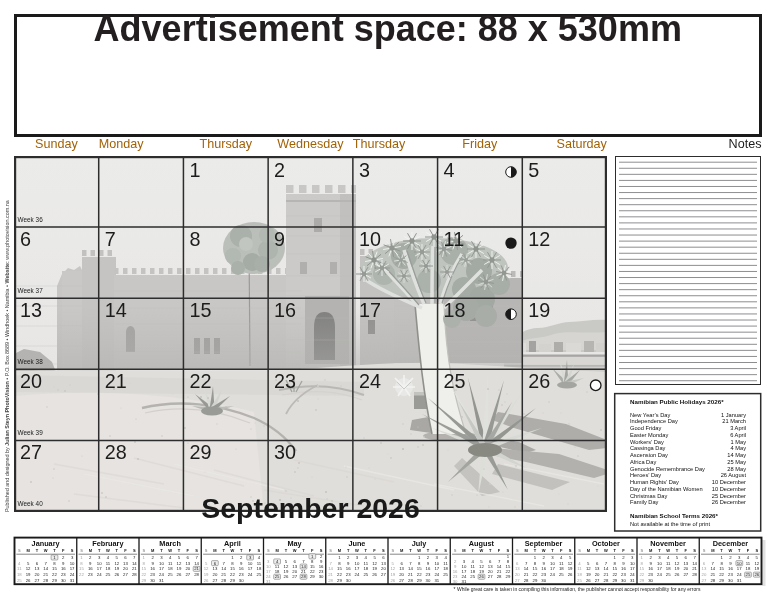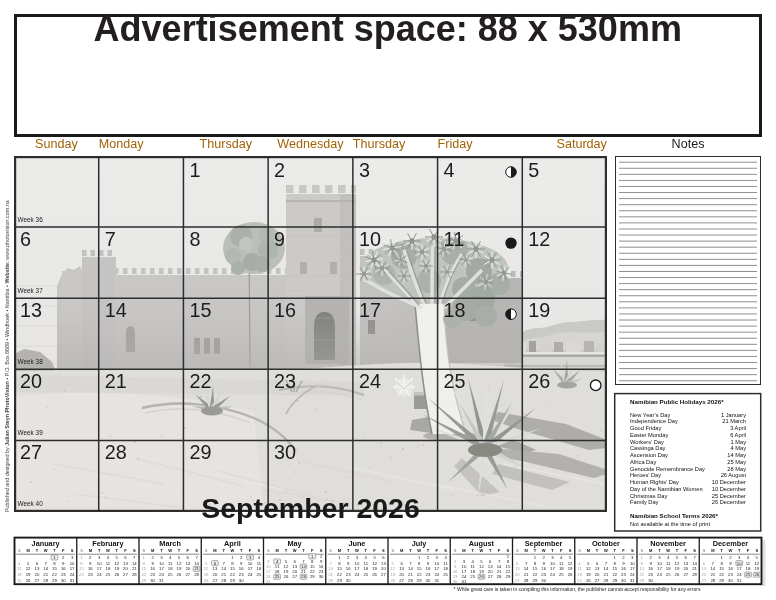--- a/index.html
+++ b/index.html
@@ -15,25 +15,25 @@
  display:flex;align-items:flex-start;justify-content:center;padding-bottom:0;">
 <span style="font-size:36px;font-weight:bold;color:#231f20;position:relative;top:-9px;">Advertisement space: 88 x 530mm</span>
   </div>
 
 <div class="abs" style="left:14px;top:136.5px;width:593px;display:flex;font-size:12.6px;color:#a16207;">
 <div style="width:84.71px;text-align:center;">Sunday</div>
     <div style="width:84.71px;text-align:left;">Monday</div>
     <div style="width:84.71px;text-align:center;">Thursday</div>
     <div style="width:84.71px;text-align:center;">Wednesday</div>
     <div style="width:84.71px;text-align:left;">Thursday</div>
-    <div style="width:84.71px;text-align:left;">Friday</div>
+    <div style="width:84.71px;text-align:center;">Friday</div>
     <div style="width:84.71px;text-align:right;">Saturday</div>
   </div>
 
-<div class="abs" style="left:614.5px;top:136.5px;width:147px;text-align:center;font-size:12.6px;color:#1c1c1c;">Notes</div>
+<div class="abs" style="left:614.5px;top:136.5px;width:147px;text-align:right;font-size:12.6px;color:#1c1c1c;">Notes</div>
 
 <svg class="abs" style="left:14px;top:155.5px;" width="593" height="356" viewBox="0 0 593 356">
 <defs>
       <linearGradient id="sky" x1="0" y1="0" x2="0" y2="1">
 <stop offset="0" stop-color="#ebebea"></stop>
         <stop offset="0.5" stop-color="#e8e7e6"></stop>
 <stop offset="0.72" stop-color="#e4e3e2"></stop>
         <stop offset="1" stop-color="#e6e5e3"></stop>
 </linearGradient>
     </defs>

